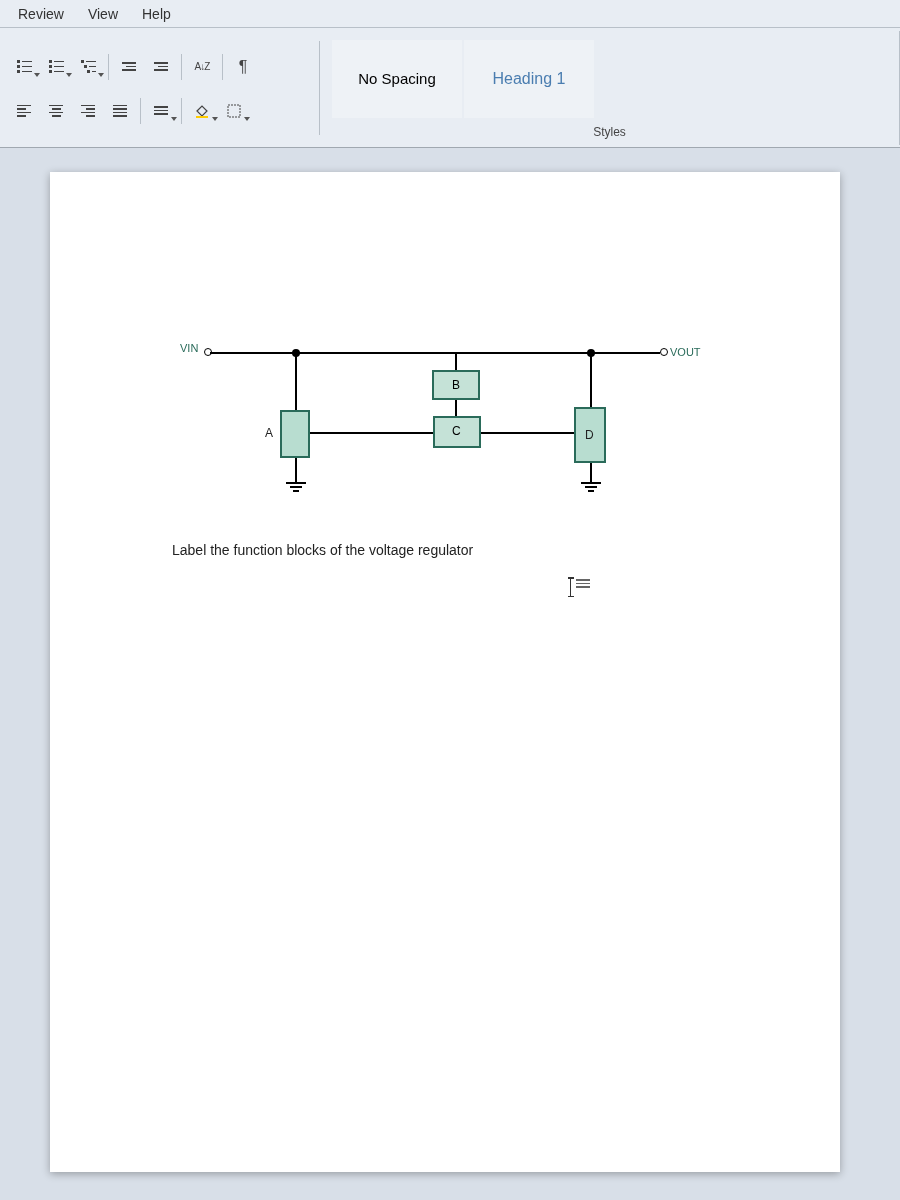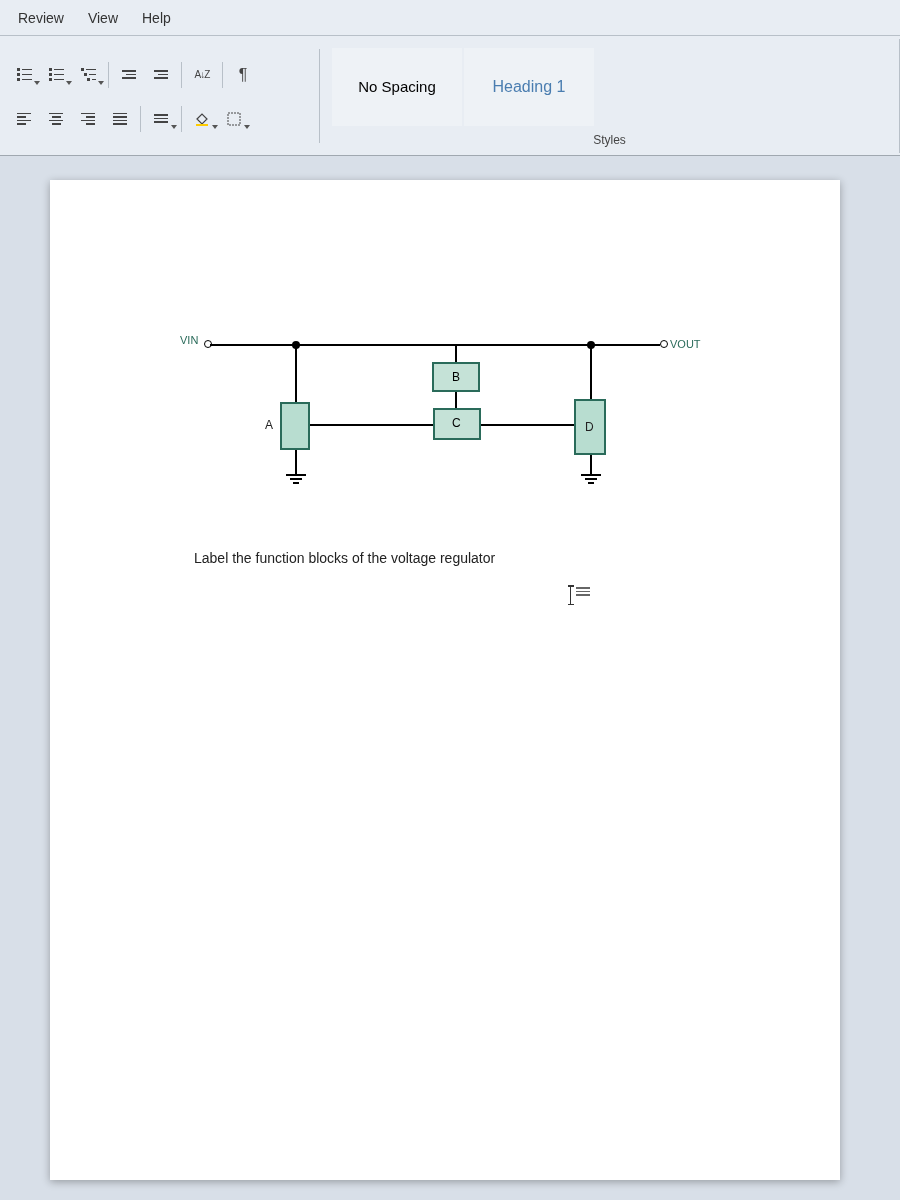--- a/index.html
+++ b/index.html
@@ -5,21 +5,21 @@
     * { box-sizing: border-box; margin: 0; padding: 0; }
     body {
       font-family: "Segoe UI", Arial, sans-serif;
       background: #d8dfe8;
       width: 900px;
       height: 1200px;
       overflow: hidden;
       position: relative;
     }
     .menu-bar {
-      height: 36px;
+      height: 28px;
       background: #e8edf3;
       display: flex;
       align-items: center;
       padding: 0 8px;
       gap: 4px;
       border-bottom: 1px solid #b8c0c8;
     }
     .menu-item {
       padding: 6px 10px;
       font-size: 14px;
@@ -126,21 +126,21 @@
     .page {
       width: 790px;
       height: 1000px;
       background: #fff;
       box-shadow: 0 2px 8px rgba(0,0,0,0.3);
       position: relative;
     }
     .diagram {
       position: absolute;
       left: 130px;
-      top: 134px;
+      top: 150px;
       width: 530px;
       height: 200px;
     }
     .wire { position: absolute; background: #000; }
     
     .w-top { left: 30px; top: 30px; width: 450px; height: 2px; }
     
     .w-a-v { left: 115px; top: 30px; width: 2px; height: 70px; }
     
     .node { position: absolute; width: 8px; height: 8px; background: #000; border-radius: 50%; }
@@ -182,21 +182,21 @@
     .gnd .g2 { width: 12px; height: 2px; background: #000; margin: 2px auto 0; }
     .gnd .g3 { width: 6px; height: 2px; background: #000; margin: 2px auto 0; }
     .gnd-a { left: 106px; top: 160px; }
     .gnd-d { left: 401px; top: 160px; }
     
     .lbl { position: absolute; font-size: 11px; color: #2a6b5a; }
     .lbl-vin { left: 0px; top: 20px; }
     .lbl-vout { left: 490px; top: 24px; }
     .caption {
       position: absolute;
-      left: 144px;
+      left: 122px;
       top: 370px;
       font-size: 14px;
       color: #222;
     }
     .cursor-mark {
       position: absolute;
       left: 520px;
       top: 405px;
       display: flex;
       align-items: flex-start;

